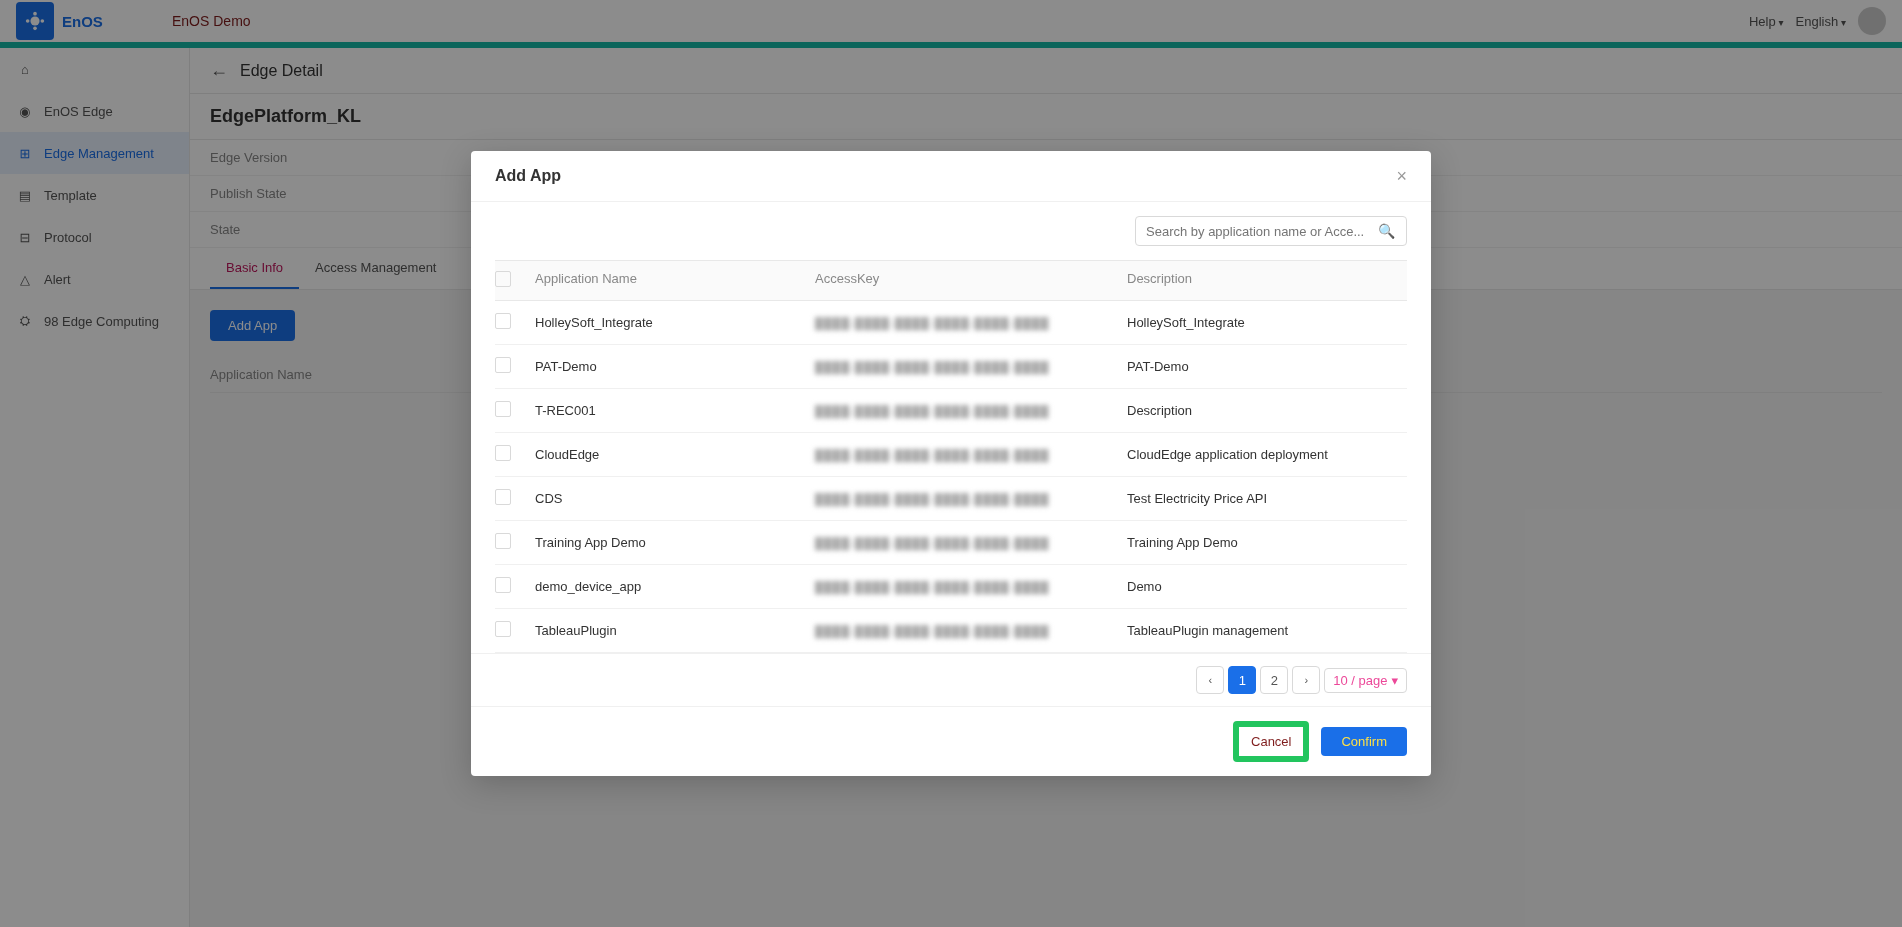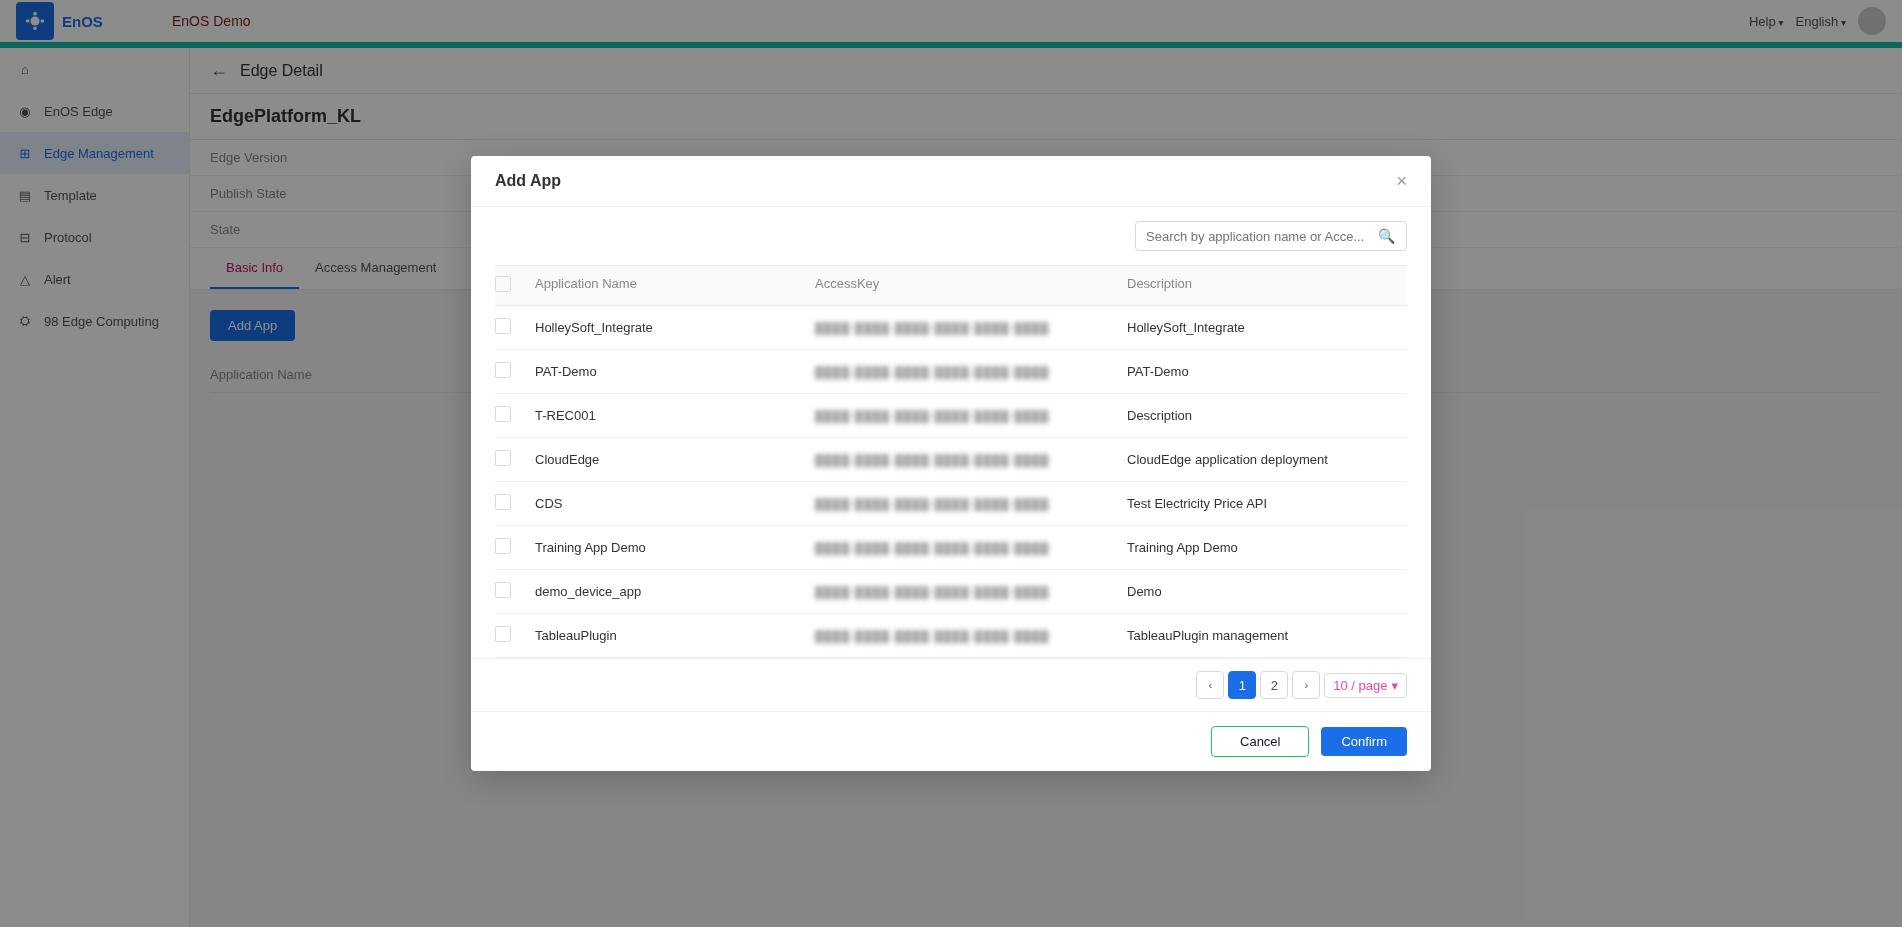--- a/index.html
+++ b/index.html
@@ -132,26 +132,26 @@
       border: 1px solid #d9d9d9; border-radius: 4px; padding: 4px 8px;
       font-size: 13px; color: #ec4899; cursor: pointer; display: flex; align-items: center; gap: 4px;
     }
 
     
     .modal-footer {
       display: flex; align-items: center; justify-content: flex-end;
       padding: 14px 24px; gap: 12px; border-top: 1px solid #f0f0f0;
     }
     .btn-cancel {
-      padding: 7px 28px; border: 1px solid #22c55e; border-radius: 4px;
-      background: #fff; font-size: 13px; cursor: pointer; color: #0f172a;
+      padding: 7px 12px; border: 6px solid #22c55e; border-radius: 4px;
+      background: #fff; font-size: 13px; cursor: pointer; color: #7f1d1d;
     }
     .btn-confirm {
       padding: 7px 20px; border: none; border-radius: 4px;
-      background: #1a6fe8; color: #fef9c3; font-size: 13px; cursor: pointer;
+      background: #1a6fe8; color: #fde047; font-size: 13px; cursor: pointer;
     }
   </style>
 </head>
 <body>
 
 <div class="topbar">
   <div class="topbar-logo">
     <div class="topbar-logo-icon">
       <svg viewBox="0 0 24 24" fill="none">
         <circle cx="12" cy="12" r="5" fill="#fff"></circle>

